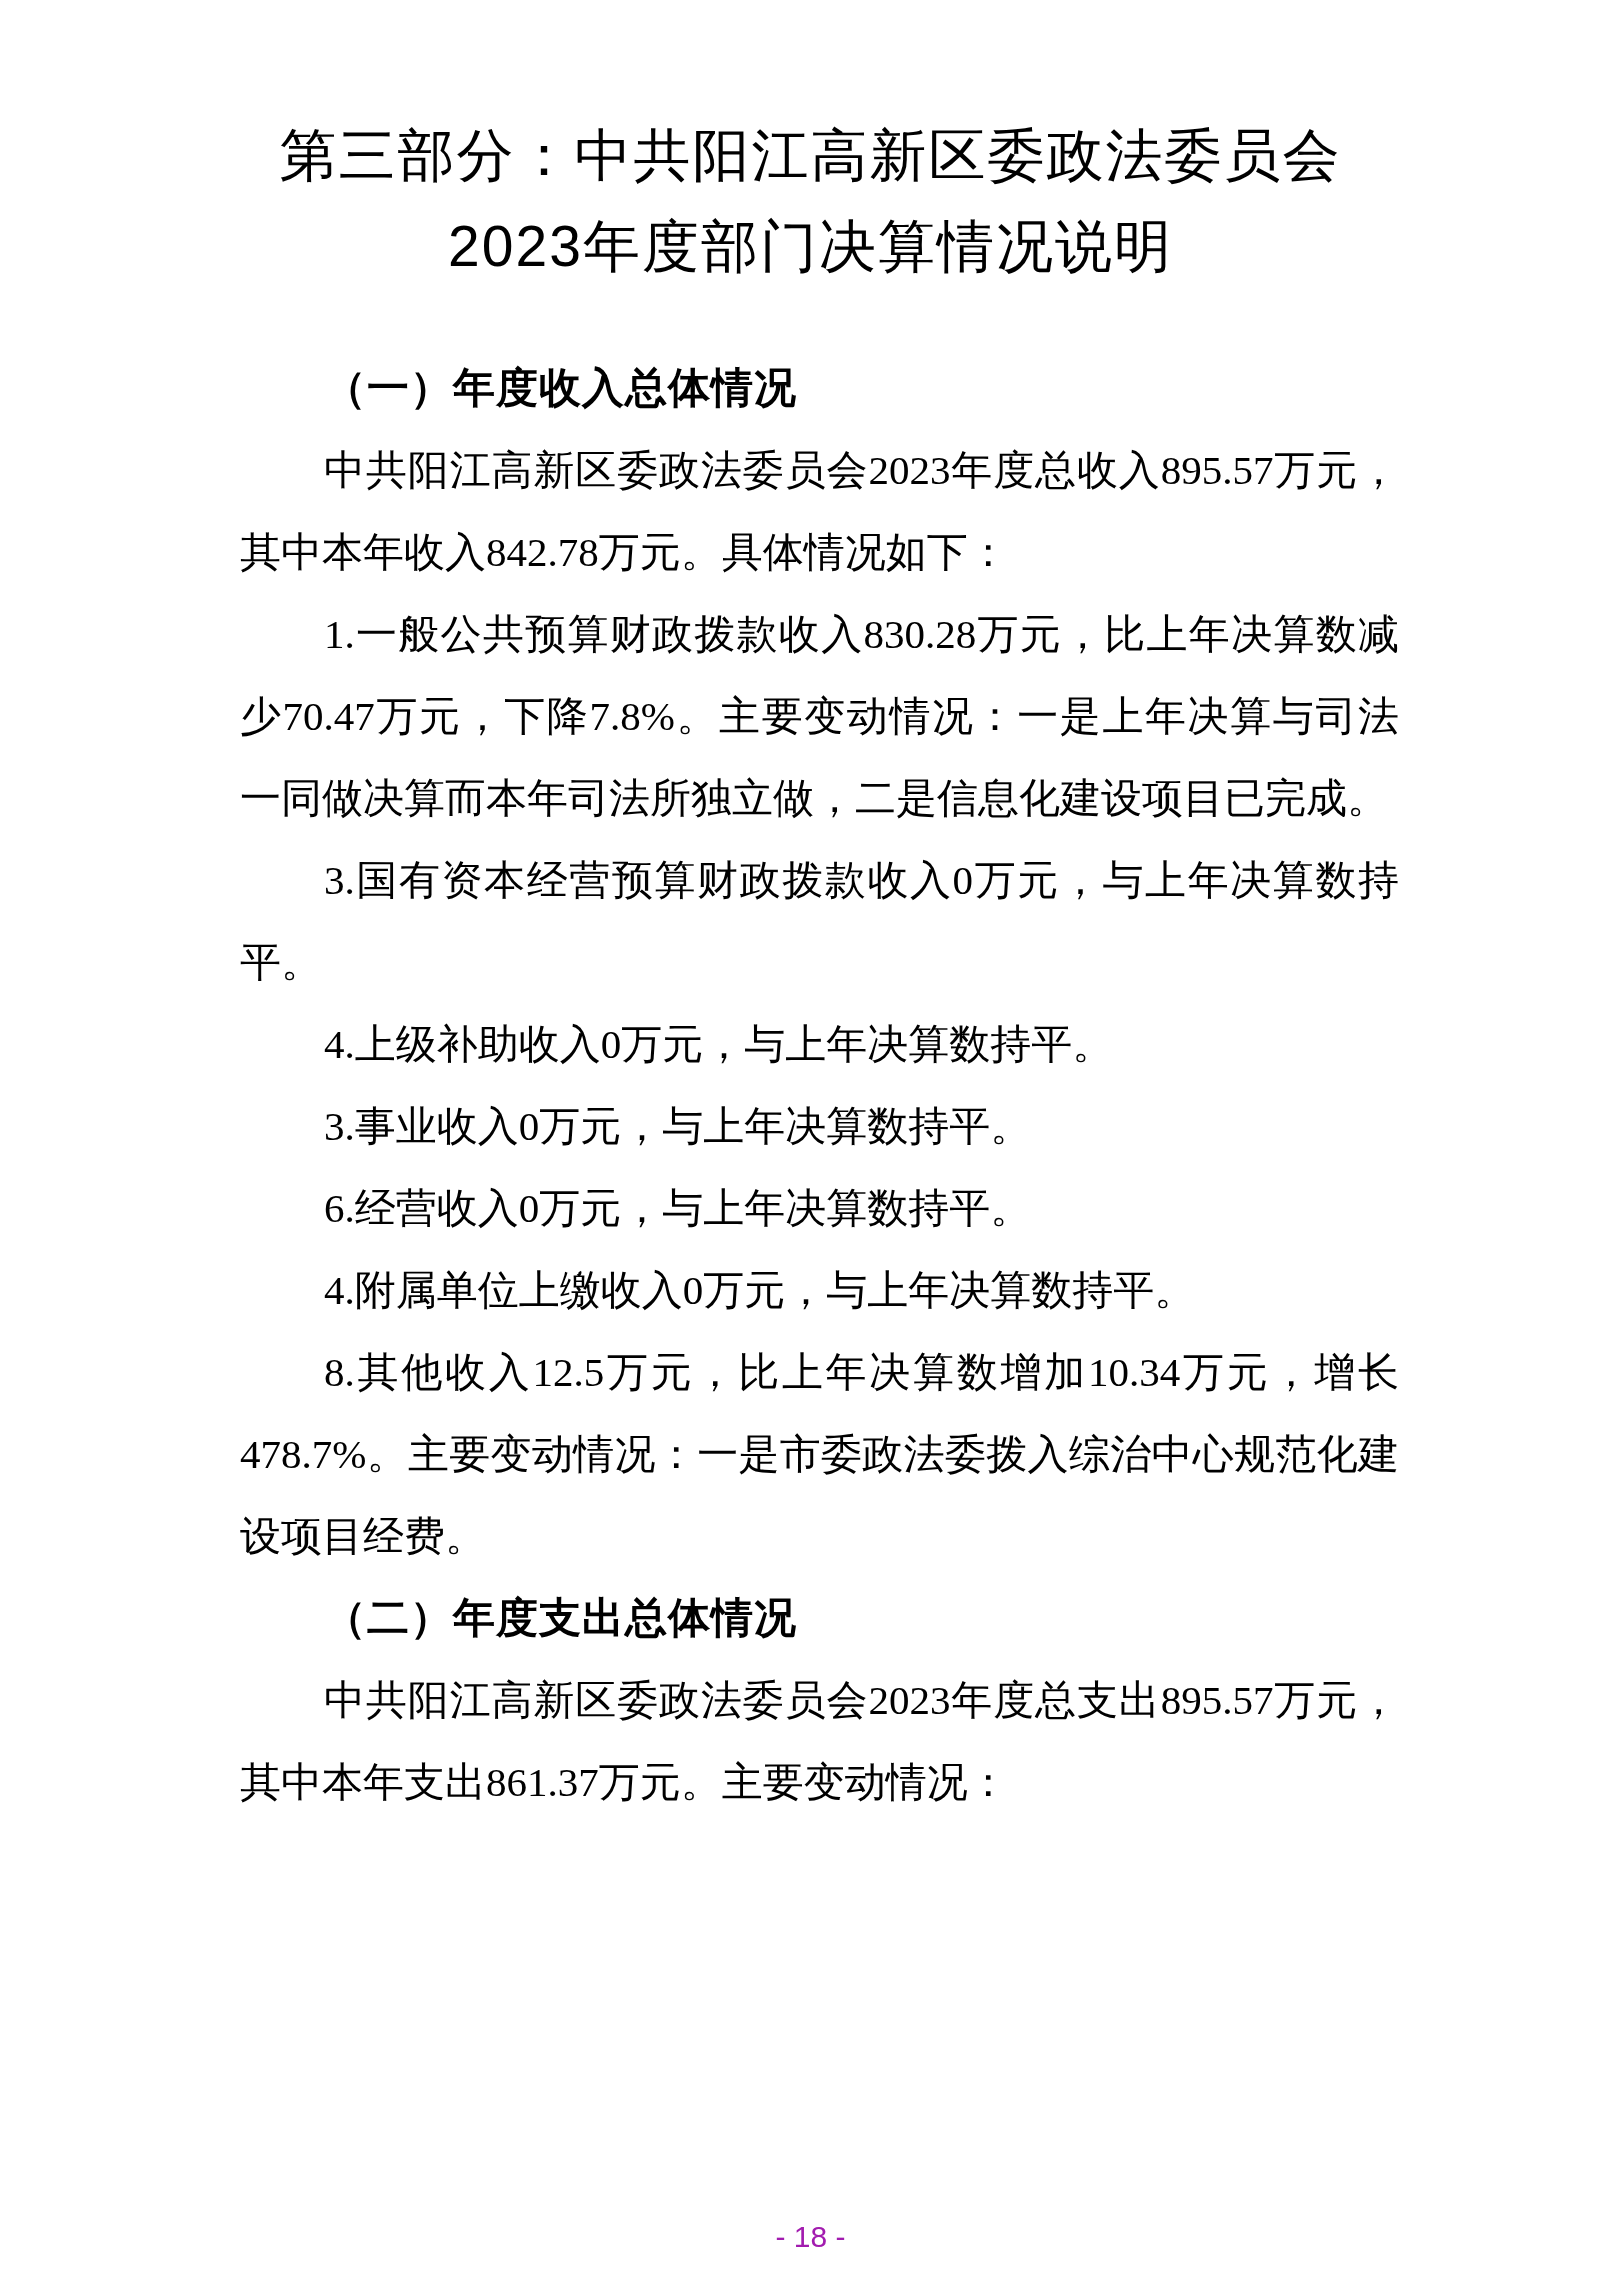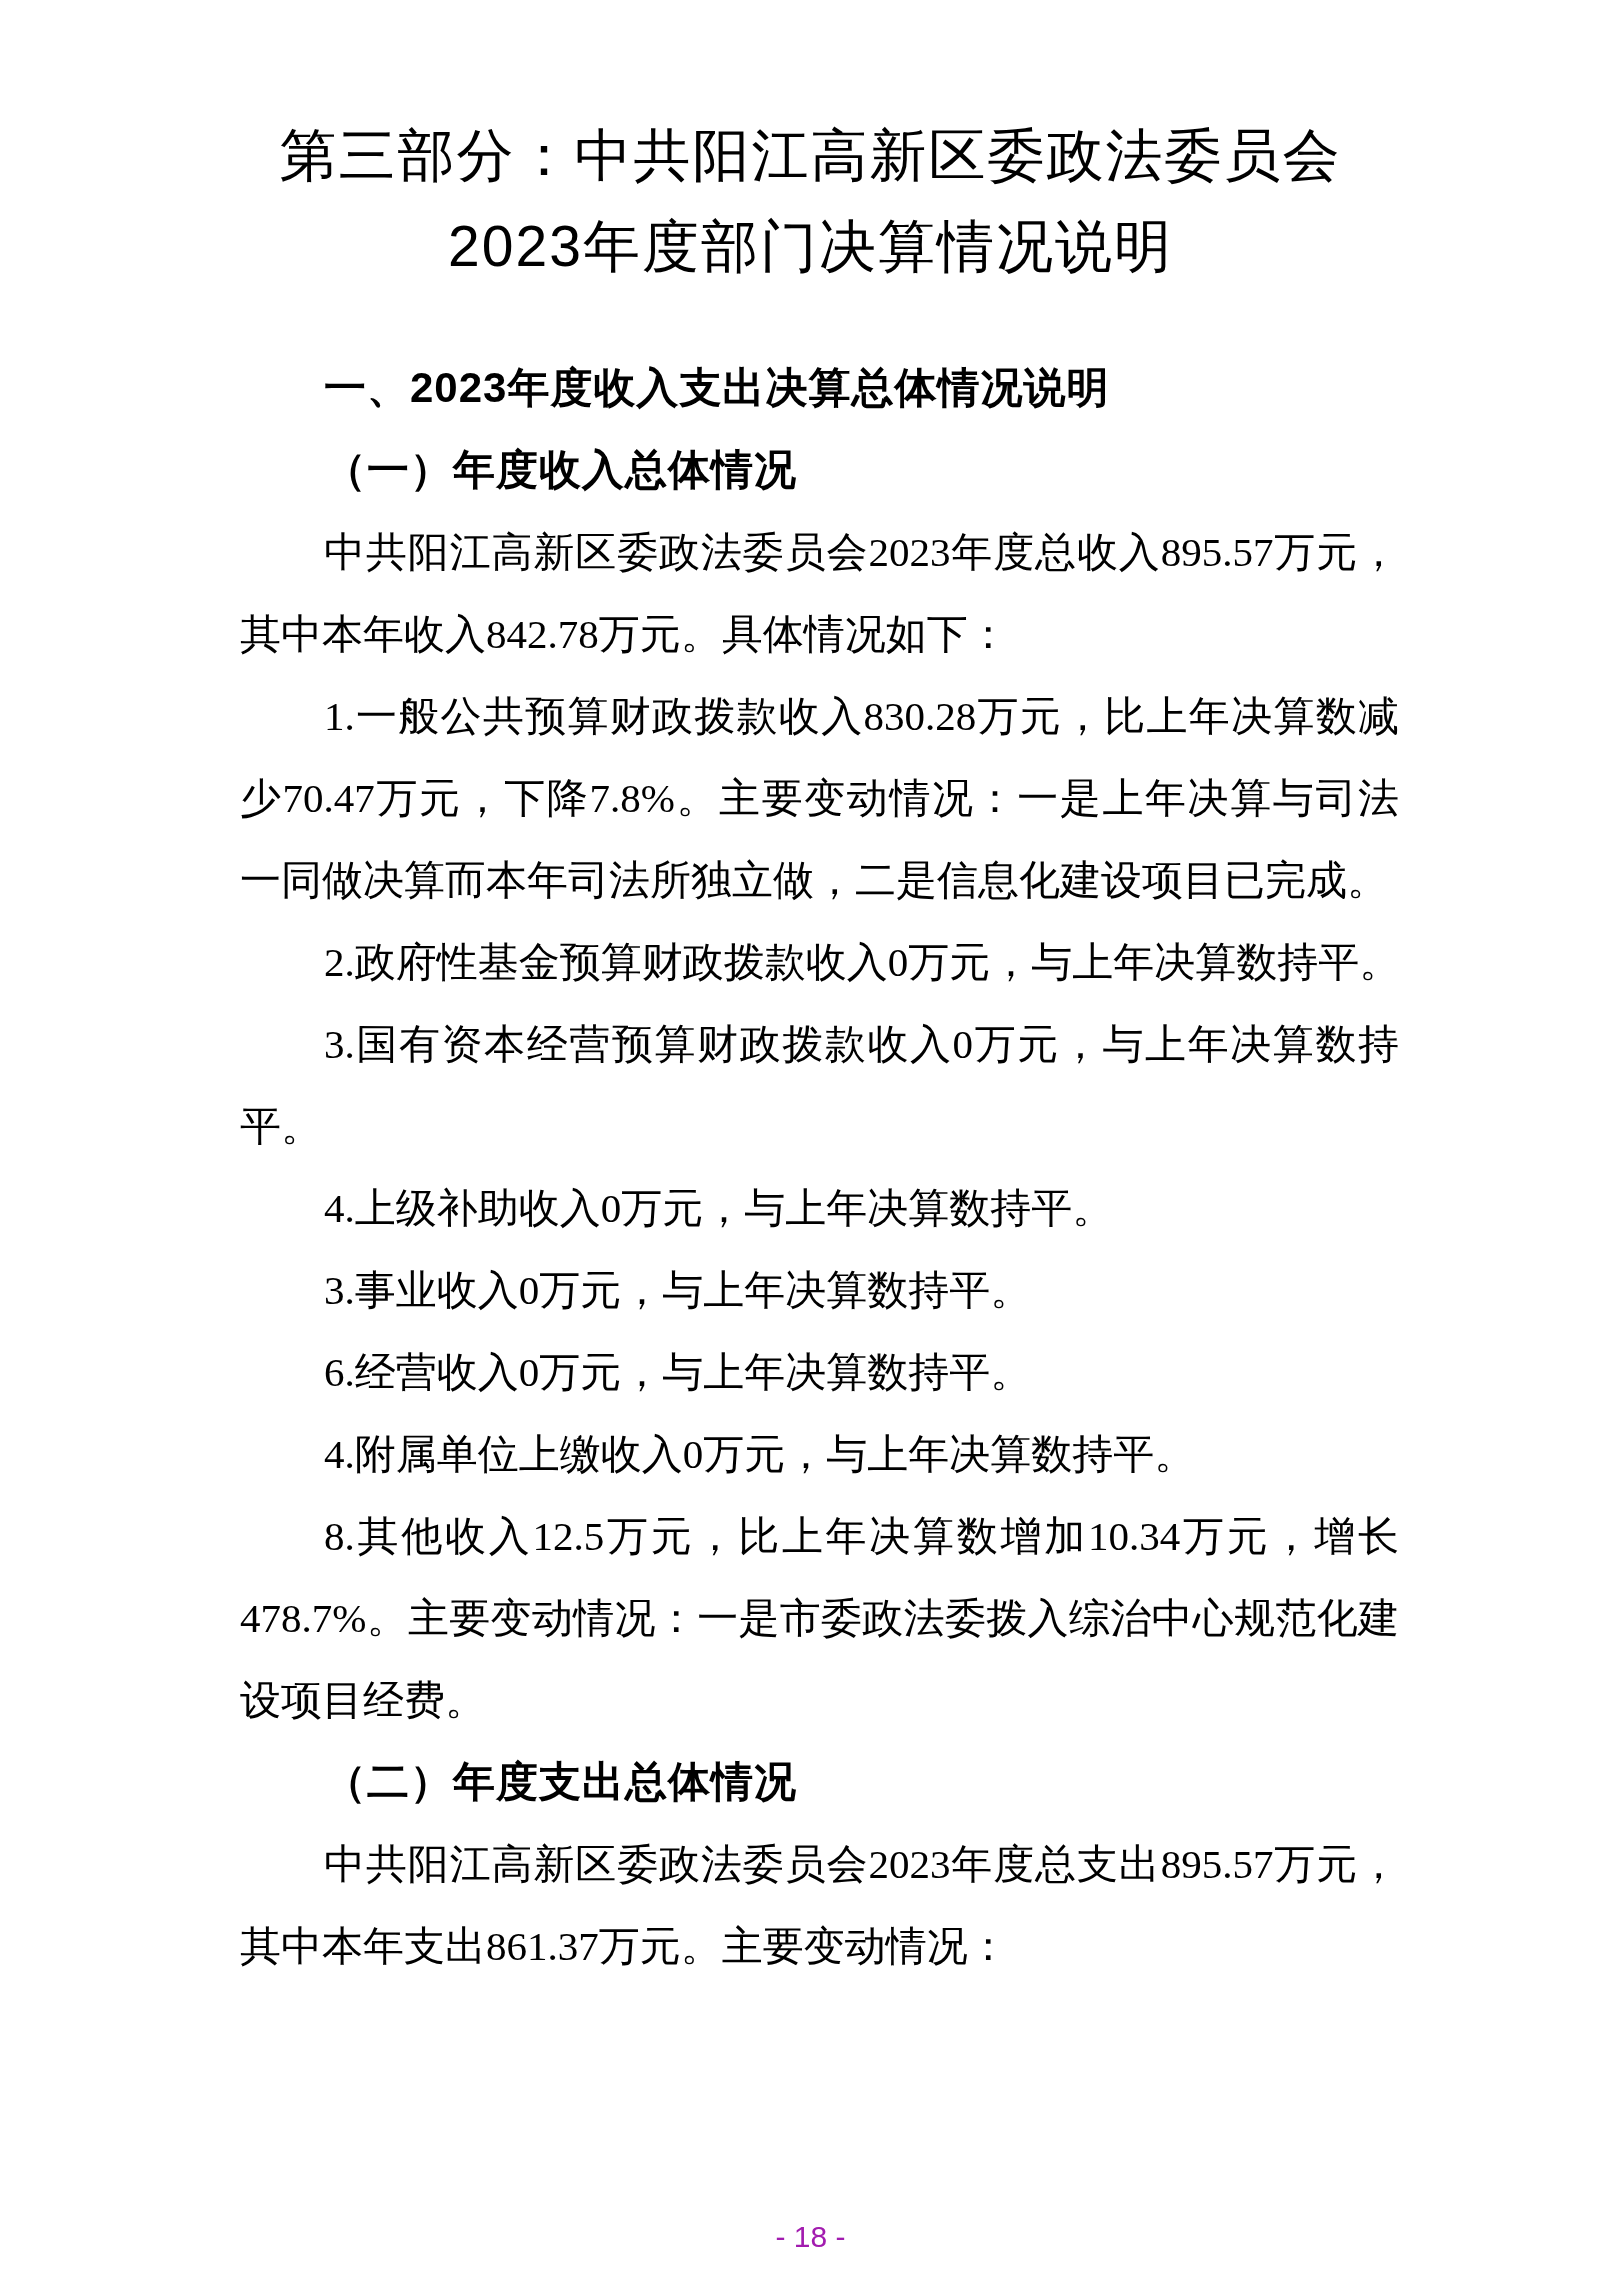--- a/index.html
+++ b/index.html
@@ -76,28 +76,26 @@
 <body>
 
 <div class="page">
 
   <div class="title-block">
     <div>第三部分：中共阳江高新区委政法委员会</div>
     <div>2023年度部门决算情况说明</div>
   </div>
 
   <div class="content" id="content">
-      <div class="line h1 indent">一、2023年度收入支出决算总体情况说明</div>
       <div class="line h2 indent">（一）年度收入总体情况</div>
       <div class="line body indent just">中共阳江高新区委政法委员会2023年度总收入895.57万元，</div>
       <div class="line body">其中本年收入842.78万元。具体情况如下：</div>
       <div class="line body indent just">1.一般公共预算财政拨款收入830.28万元，比上年决算数减</div>
       <div class="line body just">少70.47万元，下降7.8%。主要变动情况：一是上年决算与司法所</div>
       <div class="line body">一同做决算而本年司法所独立做，二是信息化建设项目已完成。</div>
-      <div class="line body indent">2.政府性基金预算财政拨款收入0万元，与上年决算数持平。</div>
       <div class="line body indent just">3.国有资本经营预算财政拨款收入0万元，与上年决算数持</div>
       <div class="line body">平。</div>
       <div class="line body indent">4.上级补助收入0万元，与上年决算数持平。</div>
       <div class="line body indent">3.事业收入0万元，与上年决算数持平。</div>
       <div class="line body indent">6.经营收入0万元，与上年决算数持平。</div>
       <div class="line body indent">4.附属单位上缴收入0万元，与上年决算数持平。</div>
       <div class="line body indent just">8.其他收入12.5万元，比上年决算数增加10.34万元，增长</div>
       <div class="line body just">478.7%。主要变动情况：一是市委政法委拨入综治中心规范化建</div>
       <div class="line body">设项目经费。</div>
       <div class="line h2 indent">（二）年度支出总体情况</div>

